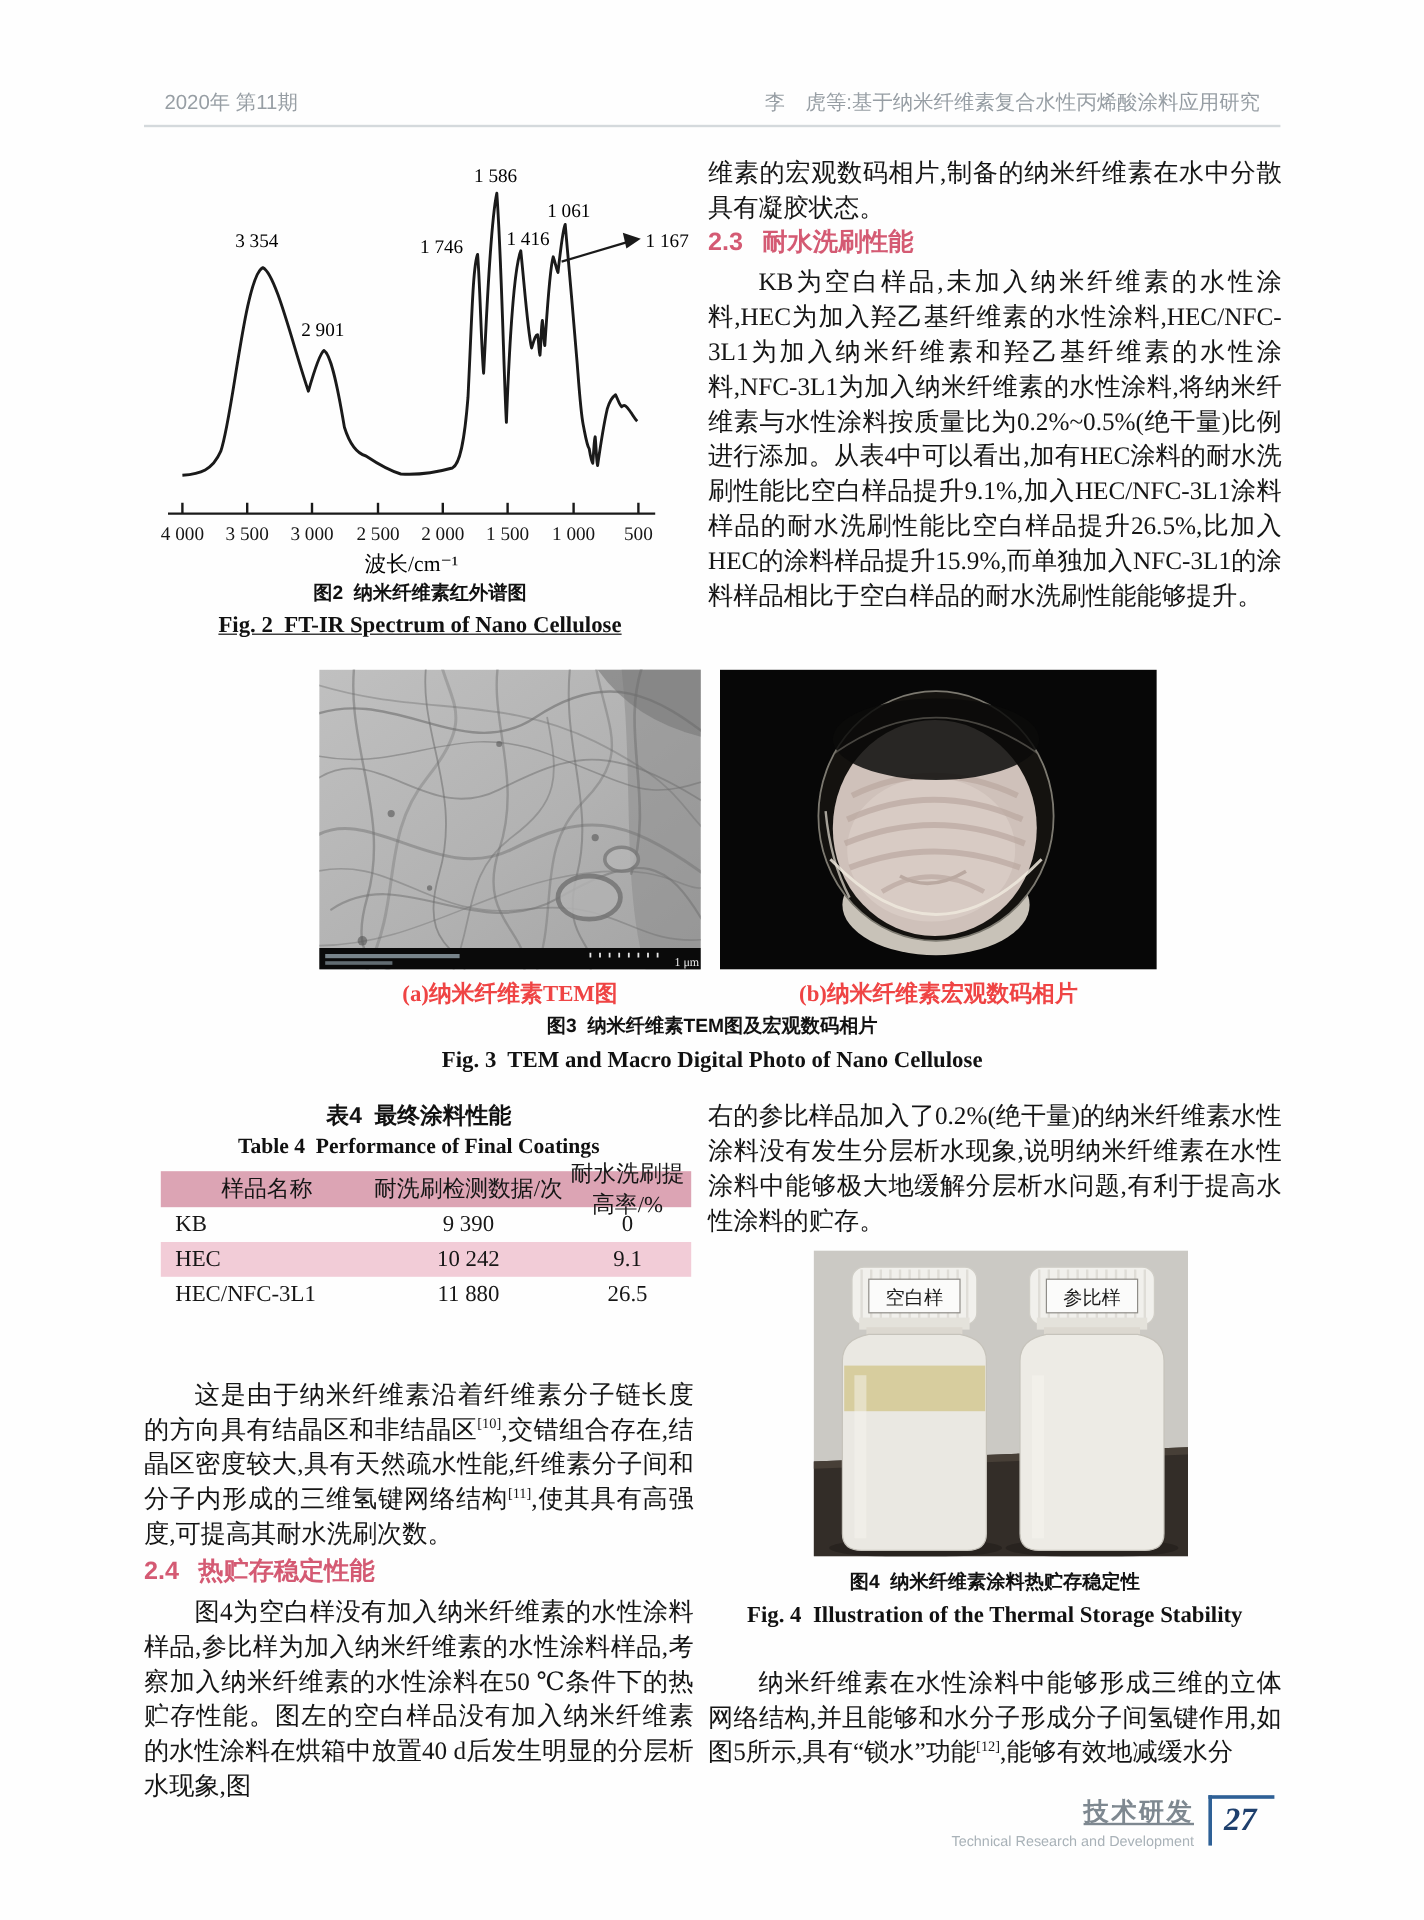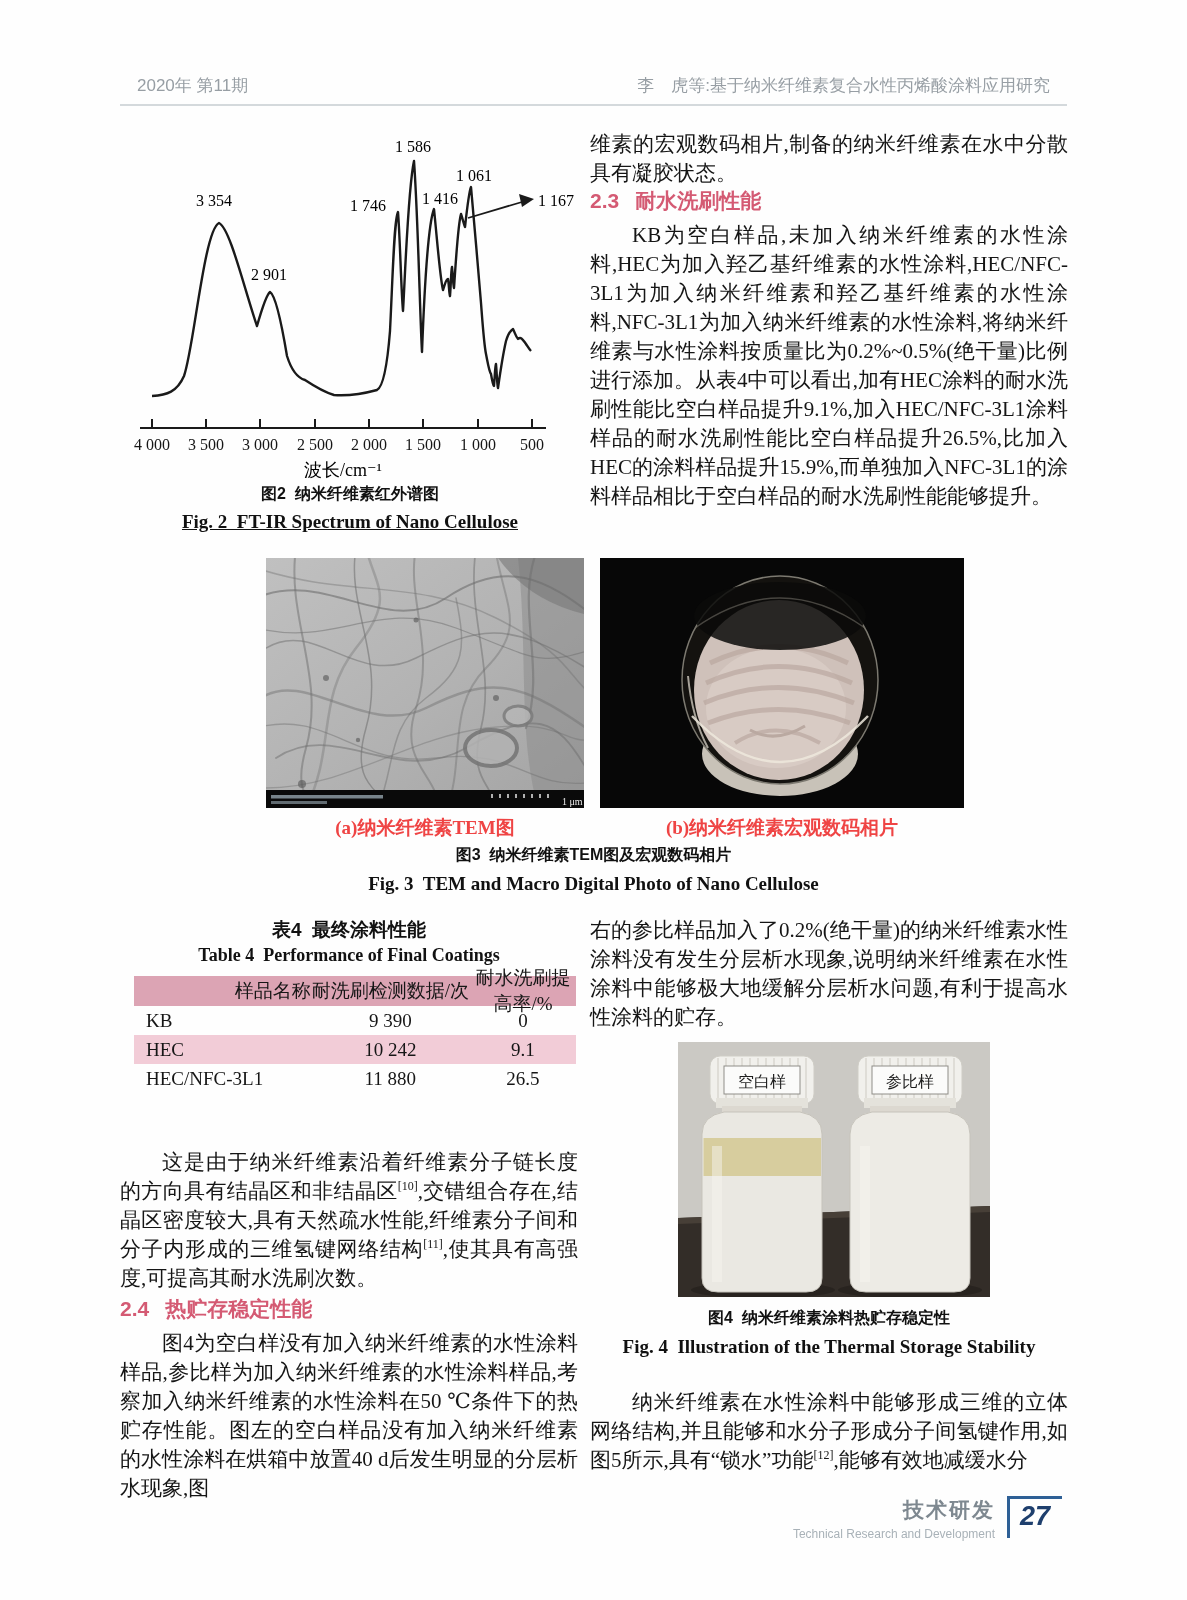--- a/index.html
+++ b/index.html
@@ -21,27 +21,27 @@
   .cap-en{font-family:"Liberation Serif","DejaVu Serif",serif;font-weight:bold;font-size:19px;color:#111;text-align:center;white-space:pre-wrap;}
   .cap-red{font-family:"Liberation Serif","DejaVu Serif",serif;font-weight:bold;font-size:19px;color:#ef4444;text-align:center;white-space:pre-wrap;}
   
   .t4{width:442px;font-size:19px;}
   .t4 .tr{display:flex;align-items:center;height:29px;}
   .t4 .tr.head{height:30px;background:#dca4b4;}
   .t4 .tr.alt{background:#f2ccd7;}
   .t4 .c1{width:40%;padding-left:12px;box-sizing:border-box;}
   .t4 .c2{width:36%;text-align:center;}
   .t4 .c3{width:24%;text-align:center;}
-  .t4 .tr.head .c1{text-align:right;padding-left:0;}
+  .t4 .tr.head .c1{text-align:center;padding-left:0;}
   
   .footer{display:flex;justify-content:flex-end;align-items:flex-start;gap:12px;}
-  .footer-cn{font-family:"Liberation Sans","DejaVu Sans",sans-serif;font-weight:bold;font-size:21px;color:#7e8890;letter-spacing:2px;text-align:right;}
+  .footer-cn{font-family:"Liberation Sans","DejaVu Sans",sans-serif;font-weight:bold;font-size:21px;color:#7e8890;letter-spacing:2px;text-align:right;text-decoration:underline;}
   .footer-en{font-family:"Liberation Sans","DejaVu Sans",sans-serif;font-size:12px;color:#a9b2b8;margin-top:3px;text-align:right;}
   .footer-num{border-top:3px solid #2e6096;border-left:3px solid #2e6096;padding:2px 8px 6px 10px;
-              font-family:Liberation Sans, sans-serif;font-style:italic;font-weight:bold;
+              font-family:Liberation Serif, serif;font-style:italic;font-weight:bold;
               font-size:27px;color:#1e3f6d;min-width:34px;}
   svg text{font-family:"Liberation Serif","DejaVu Serif",serif;}
 </style>
 </head>
 <body>
 
 <div class="page">
 
   <div class="abs hdr" style="left:137px;top:74px;">2020年 第11期</div>
   <div class="abs hdr" style="right:137px;top:74px;">李　虎等:基于纳米纤维素复合水性丙烯酸涂料应用研究</div>

